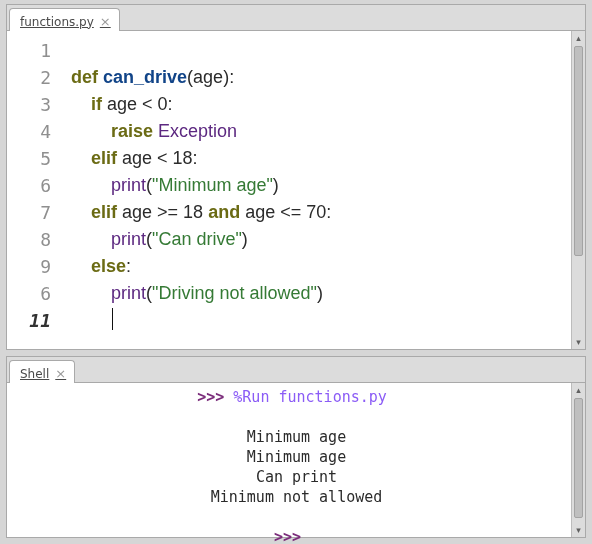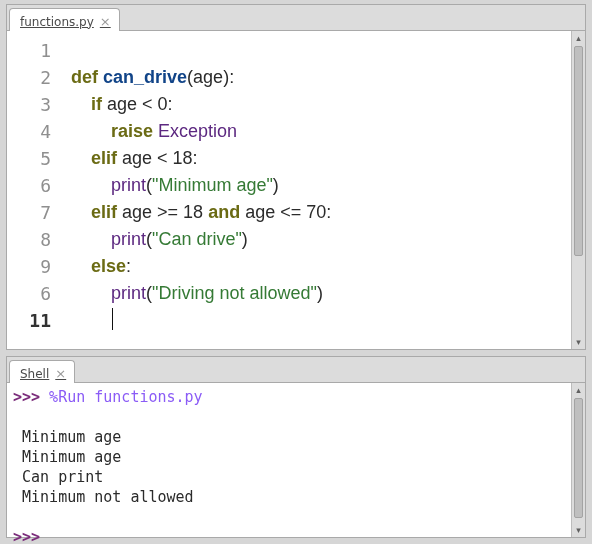--- a/index.html
+++ b/index.html
@@ -23,20 +23,21 @@
     top: 4px;
     width: 580px;
     height: 346px;
   }
   
   .shell-pane {
     left: 6px;
     top: 356px;
     width: 580px;
     height: 182px;
+    text-align: center;
   }
   .tabbar {
     height: 26px;
     background: #dcdcdc;
     border-bottom: 1px solid #a9a9a9;
     position: relative;
   }
   .tab {
     position: absolute;
     left: 2px;
@@ -73,21 +74,21 @@
     width: 58px;
     background: #fff;
     text-align: right;
     padding: 6px 14px 0 0;
     font-family: "DejaVu Sans Mono","Liberation Mono",monospace;
     font-size: 18px;
     line-height: 27px;
     color: #8f8f8f;
     user-select: none;
   }
-  .gutter .current { color: #323232; font-weight: bold; }
+  .gutter .current { color: #323232; font-weight: bold; font-style: italic; }
   .code {
     flex: 1;
     padding: 6px 0 0 6px;
     font-family: Liberation Sans, sans-serif;
     font-size: 18px;
     line-height: 27px;
     white-space: pre;
     color: #2b2b2b;
     position: relative;
   }

